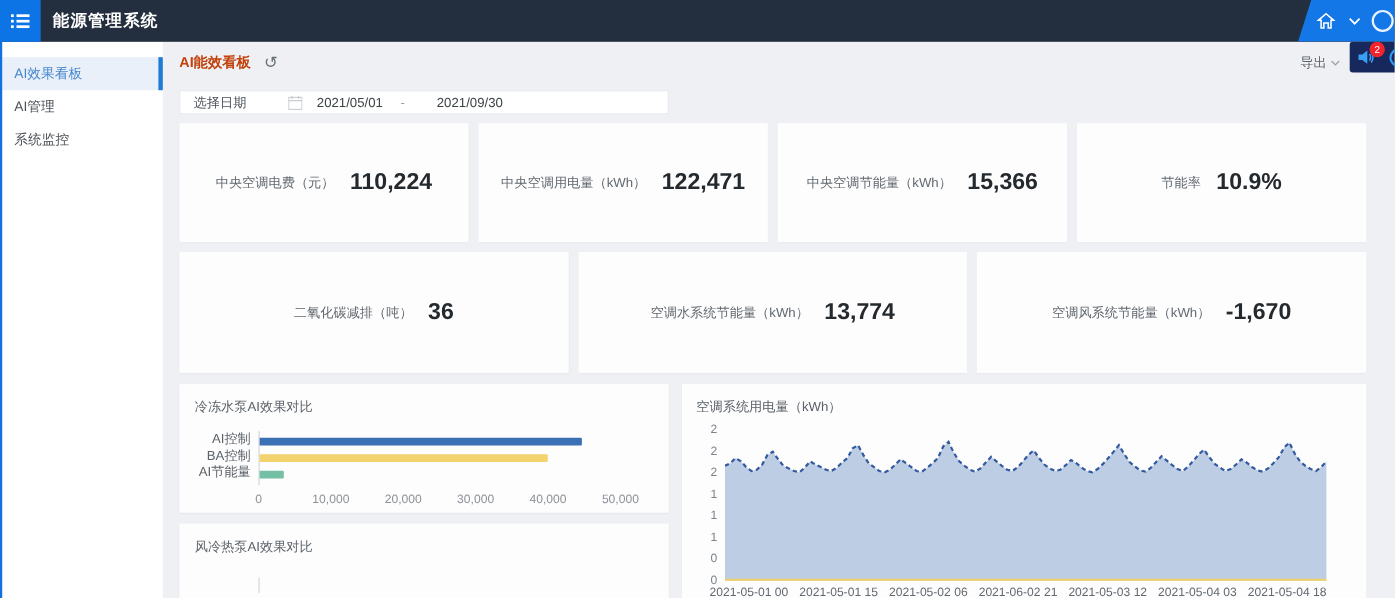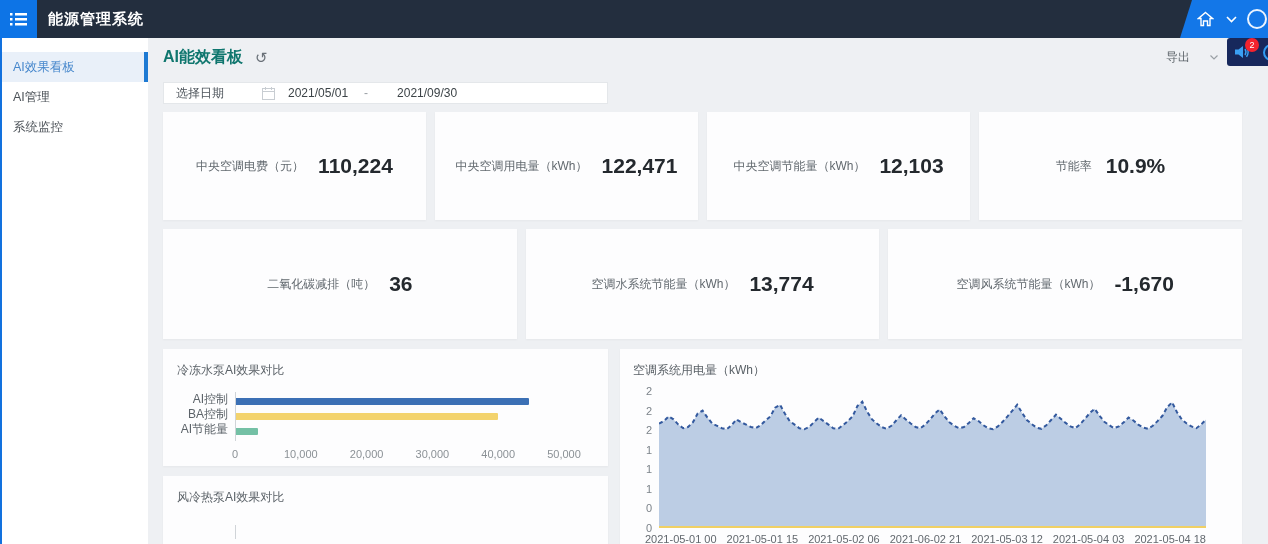--- a/index.html
+++ b/index.html
@@ -20,24 +20,24 @@
 
   
   .sidebar { position:absolute; left:0; top:38px; bottom:0; width:148px; background:#ffffff; z-index:5; padding-top:14px; }
   .side-item { position:relative; height:30px; display:flex; align-items:center; padding-left:13px; font-size:12.5px; color:#4c5258; cursor:pointer; }
   .side-item.active { background:#e9f0f9; color:#4687cc; }
   .side-item.active::after { content:""; position:absolute; right:0; top:0; bottom:0; width:4px; background:#1e7ad3; }
 
   
   .main { position:absolute; left:148px; top:38px; right:0; bottom:0; overflow:hidden; }
   .toolbar { height:38px; display:flex; align-items:center; padding:0 50px 0 15px; position:relative; }
-  .tab-title { font-size:16px; font-weight:bold; color:#0f766e; }
+  .tab-title { font-size:13px; font-weight:bold; color:#c2410c; }
   .refresh-icon { margin-left:12px; color:#6a7178; font-size:15px; line-height:1; cursor:pointer; }
   .spacer { flex:1; }
-  .export { display:flex; align-items:center; gap:20px; font-size:12px; color:#5d646a; cursor:pointer; }
+  .export { display:flex; align-items:center; gap:4px; font-size:12px; color:#5d646a; cursor:pointer; }
   .notif-widget { position:absolute; right:0; top:0; width:41px; height:28px; background:#17285c; border-radius:3px 0 0 3px; display:flex; align-items:center; padding-left:7px; }
   .speaker-wrap { position:relative; width:16px; height:16px; }
   .badge { position:absolute; top:-6px; right:-9px; min-width:14px; height:14px; background:#f3232e; color:#fff; border-radius:50%; font-size:9px; line-height:14px; text-align:center; }
   .notif-circle { position:absolute; right:-12px; top:6px; width:17px; height:17px; border:2px solid #2f9bf3; border-radius:50%; }
 
   .date-row { padding:6px 15px 0; }
   .date-box { width:445px; height:22px; background:#fff; border:1px solid #e4e7ea; display:flex; align-items:center; font-size:12px; cursor:pointer; }
   .date-label { color:#4d545b; padding-left:12px;text-align:right; }
   .cal-icon { margin-left:38px; display:flex; }
   .date-val { color:#3c4347; margin-left:13px; }
@@ -163,21 +163,21 @@
       <div class="kpi-card">
         <span class="kpi-label">中央空调电费（元）</span>
         <span class="kpi-value">110,224</span>
       </div>
       <div class="kpi-card">
         <span class="kpi-label">中央空调用电量（kWh）</span>
         <span class="kpi-value">122,471</span>
       </div>
       <div class="kpi-card">
         <span class="kpi-label">中央空调节能量（kWh）</span>
-        <span class="kpi-value">12,103</span>
+        <span class="kpi-value">15,366</span>
       </div>
       <div class="kpi-card">
         <span class="kpi-label">节能率</span>
         <span class="kpi-value">10.9%</span>
       </div>
     </div>
   <div class="cards-grid grid3" id="kpiRow2">
       <div class="kpi-card">
         <span class="kpi-label">二氧化碳减排（吨）</span>
         <span class="kpi-value">36</span>

